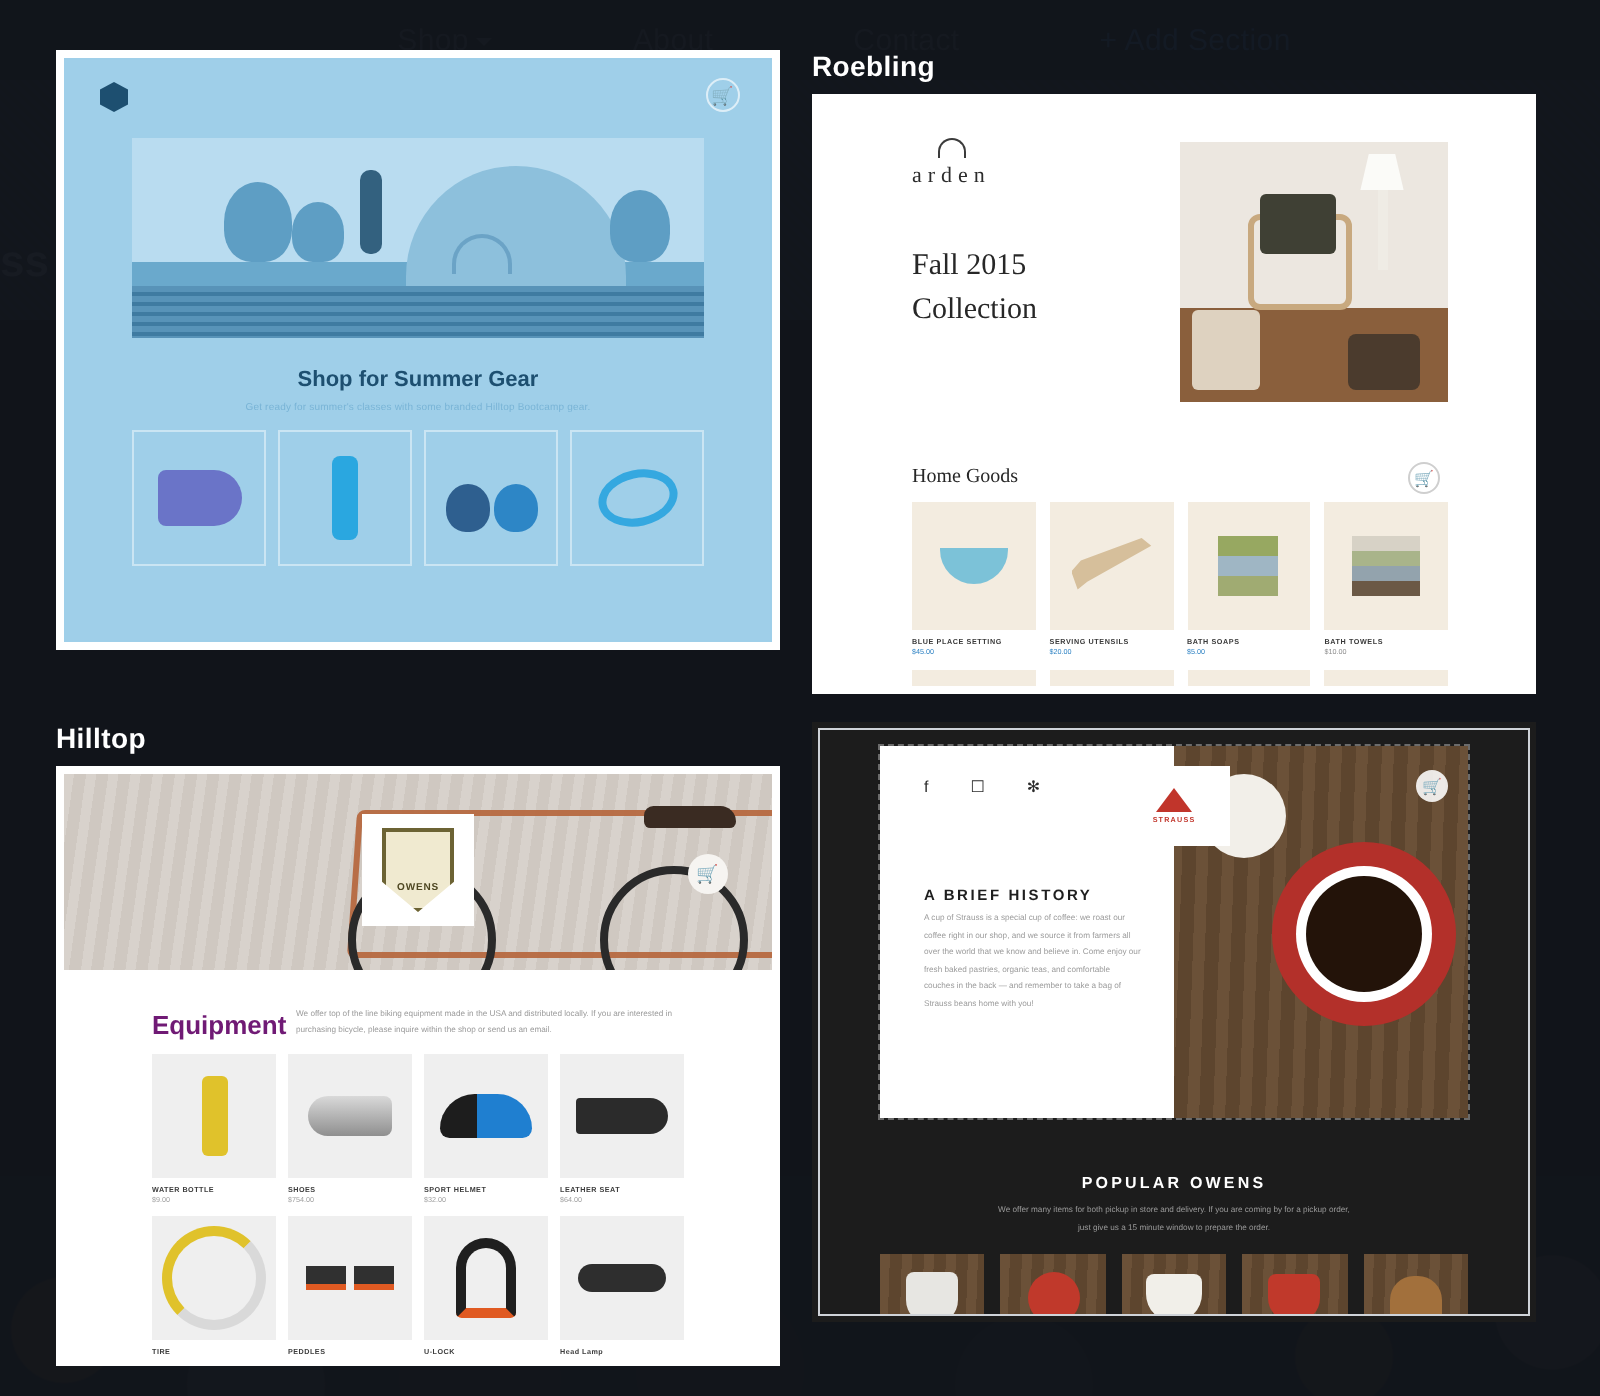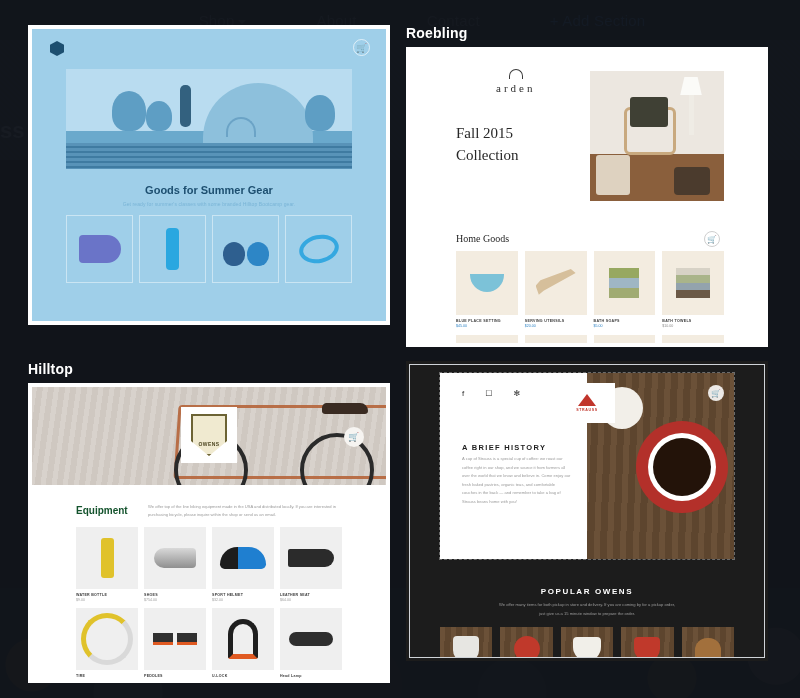--- a/index.html
+++ b/index.html
@@ -183,21 +183,21 @@
   }
   .atlas-cta {
     position: absolute; left: 0; right: 0; bottom: 0; height: 48px;
     background: #2196c8;
     display: flex; align-items: center; justify-content: center;
     color: #ffffff; font-size: 14px; font-weight: 700; letter-spacing: .8px;
   }
 
   
   .roeb-body { position: absolute; inset: 0; background: #ffffff; }
-  .roeb-logo-wrap { position: absolute; left: 46px; top: 18px; text-align: left; margin-left: 40px; }
+  .roeb-logo-wrap { position: absolute; left: 46px; top: 18px; text-align: left; }
   .roeb-mark {
     width: 14px; height: 10px; margin: 0 auto 3px;
     border: 1px solid #3b3b3b; border-bottom: none;
     border-radius: 7px 7px 0 0;
   }
   .roeb-brand {
     font-family: "Liberation Serif", serif;
     font-size: 11px; letter-spacing: 3px; color: #2c2c2c;
   }
   .roeb-headline {
@@ -287,21 +287,21 @@
   }
   .mkt-shield span { font-size: 5px; font-weight: 700; color: #4e4722; letter-spacing: .4px; }
   .mkt-cart {
     position: absolute; right: 22px; top: 40px;
     width: 20px; height: 20px; border-radius: 50%;
     background: #f6f4f1; color: #6a6a6a; font-size: 9px;
     display: flex; align-items: center; justify-content: center;
   }
   .mkt-h2 {
     position: absolute; left: 44px; top: 118px;
-    font-size: 10px; font-weight: 700; color: #14532d;
+    font-size: 13px; font-weight: 700; color: #701a75;
   }
   .mkt-desc {
     position: absolute; left: 116px; right: 44px; top: 116px;
     font-size: 4.1px; line-height: 1.9; color: #9a9a9a;
   }
   .mkt-grid {
     position: absolute; left: 44px; right: 44px; top: 140px;
     display: grid; grid-template-columns: repeat(4, 1fr);
     gap: 6px 6px;
   }
@@ -443,21 +443,21 @@
         <div class="atlas-hero">
           <div class="dome"></div>
           <div class="arch"></div>
           <div class="tree t1"></div>
           <div class="tree t2"></div>
           <div class="tree t3"></div>
           <div class="runner"></div>
           <div class="steps"></div>
         </div>
 
-        <div class="atlas-h2">Goods for Summer Gear</div>
+        <div class="atlas-h2">Shop for Summer Gear</div>
         <div class="atlas-sub">Get ready for summer's classes with some branded Hilltop Bootcamp gear.</div>
 
         <div class="atlas-products">
           <div class="atlas-prod">
               <div class="prod-mat"></div>
             </div>
           <div class="atlas-prod">
               <div class="prod-bottle"></div>
             </div>
           <div class="atlas-prod">

